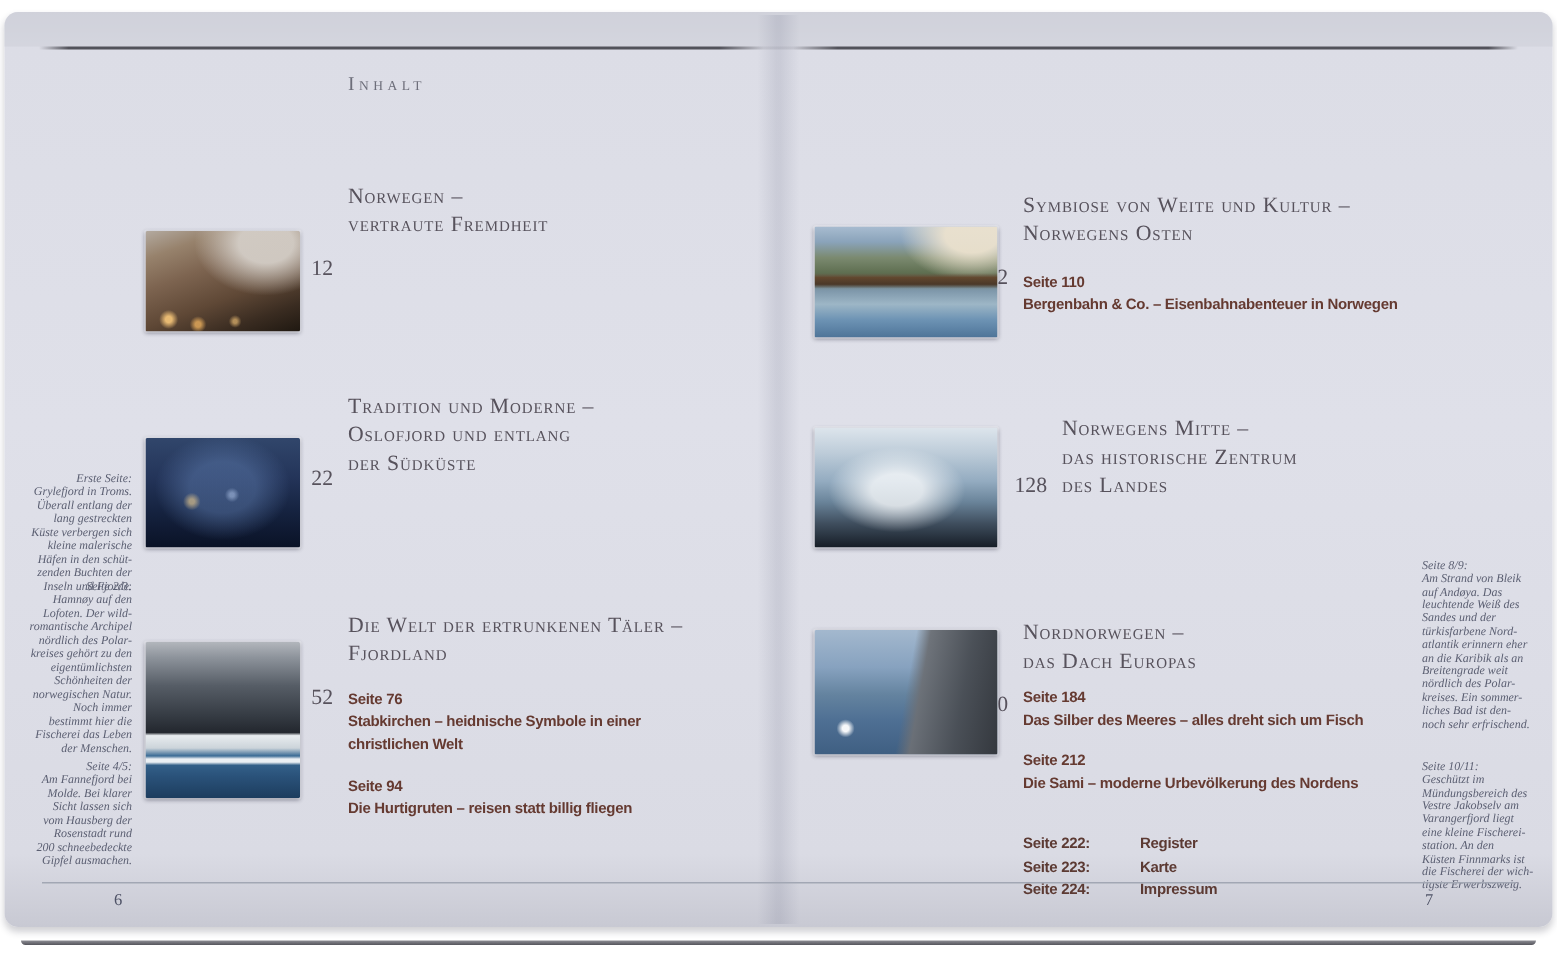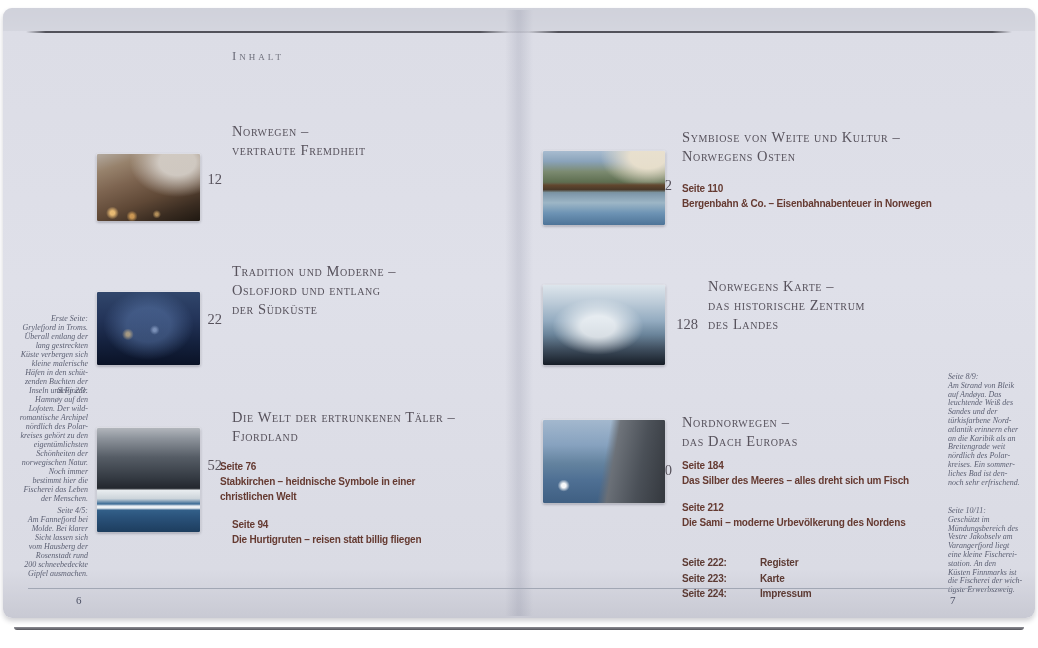--- a/index.html
+++ b/index.html
@@ -68,21 +68,21 @@
       radial-gradient(ellipse at 45% 52%,rgba(255,255,255,.75) 0 18%,transparent 48%),
       linear-gradient(to bottom,#dde5ec 0%,#bccbd8 22%,#93abc0 45%,#6a849a 62%,#3f4e5e 80%,#161d26 100%);}
   .ph6{left:543px;top:420px;width:122px;height:83px;background:
       radial-gradient(circle at 17% 79%,rgba(255,255,255,.95) 0 1.8%,transparent 5%),
       linear-gradient(100deg,transparent 50%,rgba(108,112,118,.95) 57%,rgba(74,79,86,.98) 78%,#34383e 100%),
       linear-gradient(to bottom,#a3b8ce 0%,#87a2bf 30%,#64839f 52%,#4f7094 72%,#3f5f82 100%);}
 
   
   .ch12{left:160px;top:122px;}  .ch22{left:160px;top:262px;}  .ch52{left:160px;top:408px;}
   .ch102{left:610px;top:128px;} .ch128{left:636px;top:267px;align-items:flex-end;} .ch170{left:610px;top:413px;}
-  .s40{left:232px;top:331px;}   .s76{left:220px;top:459px;}   .s94{left:232px;top:517px;}
+  .s40{left:232px;top:331px;}   .s76{left:232px;top:459px;}   .s94{left:232px;top:517px;}
   .s110{left:682px;top:181px;}  .s184{left:682px;top:458px;}  .s212{left:682px;top:500px;}
   .mnl1{top:314px;} .mnl2{top:386px;} .mnl3{top:506px;}
   .mnr1{top:373px;} .mnr2{top:507px;}
 </style>
 </head>
 <body>
 
 <div class="canvas">
   <div class="book"></div>
   <div class="top-strip"></div>
@@ -159,21 +159,21 @@
 Norwegens Osten</span>
   </div>
   <div class="ph ph4"></div>
   <div class="sec s110">
     <div class="sec-page">Seite 110</div>
     <div class="sec-title">Bergenbahn &amp; Co. – Eisenbahnabenteuer in Norwegen</div>
   </div>
 
   <div class="ch ch128">
     <span class="num">128</span>
-    <span class="ttl">Norwegens Karte –
+    <span class="ttl">Norwegens Mitte –
 das historische Zentrum
 des Landes</span>
   </div>
   <div class="ph ph5"></div>
 
   <div class="ch ch170">
     <span class="num">170</span>
     <span class="ttl">Nordnorwegen –
 das Dach Europas</span>
   </div>

